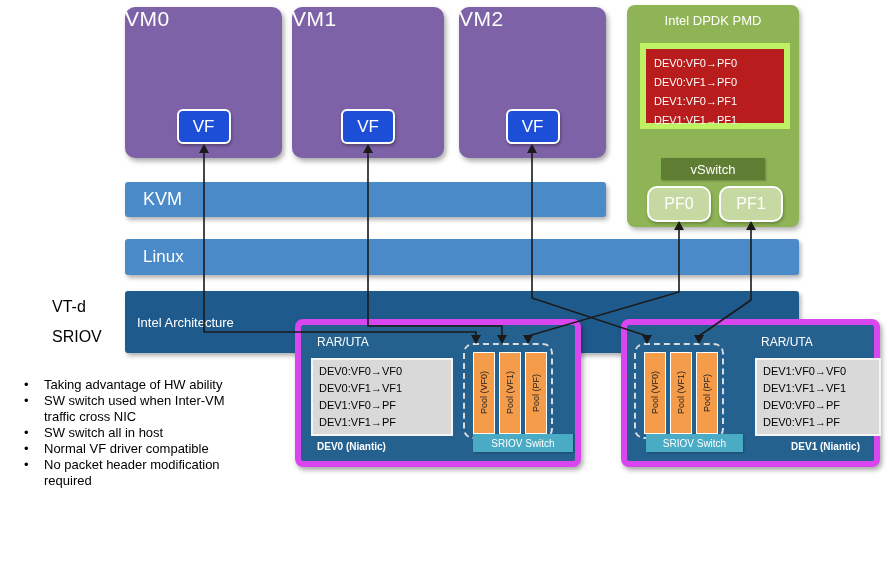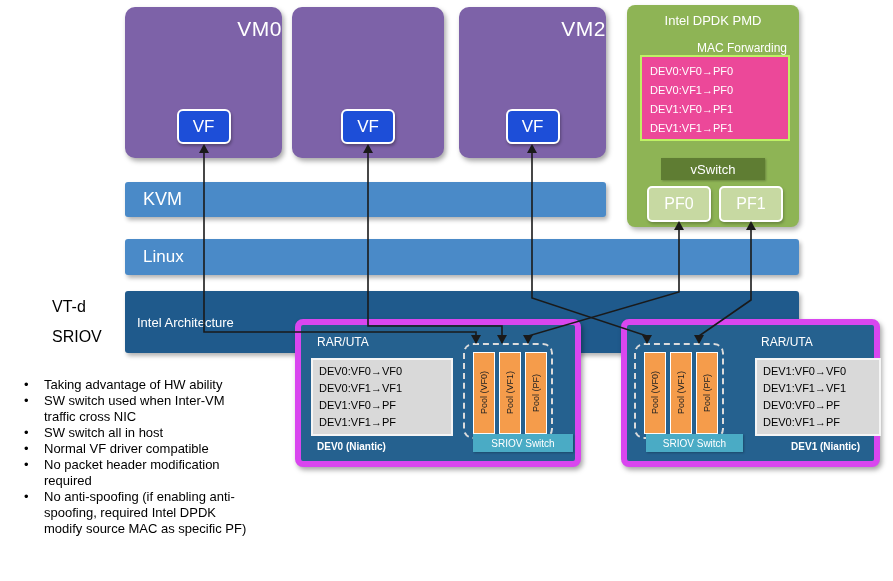--- a/index.html
+++ b/index.html
@@ -2,38 +2,38 @@
 <html><head>
 <meta charset="utf-8">
 <style>
   *{margin:0;padding:0;box-sizing:border-box}
   html,body{background:#fff}
   body{width:893px;height:581px;font-family:"Liberation Sans",sans-serif}
   .canvas{position:relative;width:893px;height:581px;background:#fff;overflow:hidden}
 
   
   .vm{position:absolute;background:#7d62a8;border-radius:10px;box-shadow:2px 3px 5px rgba(0,0,0,.35);z-index:2}
-  .vm-label{color:#fff;font-size:21px;text-align:right;margin-top:10px;letter-spacing:.5px}
+  .vm-label{color:#fff;font-size:21px;text-align:left;margin-top:0;letter-spacing:.5px}
   .vf-chip{position:absolute;left:50%;transform:translateX(-50%);bottom:14px;width:54px;height:35px;
     background:#1d4ed8;border:2px solid #fff;border-radius:6px;color:#fff;font-size:17px;
     display:flex;align-items:center;justify-content:center;box-shadow:1px 2px 3px rgba(0,0,0,.3)}
 
   
   .dpdk{position:absolute;left:627px;top:5px;width:172px;height:222px;background:#8eb455;border-radius:8px;
     box-shadow:2px 3px 5px rgba(0,0,0,.3);z-index:2}
   .dpdk-title{text-align:center;padding-top:8px;font-size:13px;color:#fff}
   .mac-fwd-label{position:absolute;top:36px;right:12px;font-size:12px;color:#fff}
-  .mac-table{position:absolute;left:13px;top:50px;width:150px;height:86px;background:#ec4899;
-    border:2px solid #bef264;padding:5px 8px;color:#fff}
+  .mac-table{position:absolute;left:13px;top:38px;width:150px;height:86px;background:#b91c1c;
+    border:6px solid #bef264;padding:5px 8px;color:#fff}
   .mac-table .trow{font-size:11px;line-height:19px;white-space:nowrap}
   .vswitch{position:absolute;top:153px;left:50%;transform:translateX(-50%);width:104px;height:22px;
     background:#5f7d33;color:#fff;font-size:13px;display:flex;align-items:center;justify-content:center;
     box-shadow:1px 1px 2px rgba(0,0,0,.25)}
   .pf-chip{position:absolute;top:181px;width:64px;height:36px;background:#c7d9a2;border:2px solid #fff;
-    border-radius:5px;color:#fff;font-size:16px;display:flex;align-items:center;justify-content:center;
+    border-radius:10px;color:#fff;font-size:16px;display:flex;align-items:center;justify-content:center;
     box-shadow:1px 2px 3px rgba(0,0,0,.25)}
   .pf0{left:20px}.pf1{left:92px}
 
   
   .bar{position:absolute;color:#fff;display:flex;align-items:center;border-radius:3px;
     box-shadow:2px 3px 4px rgba(0,0,0,.3);z-index:1}
   .bar.kvm{left:125px;top:182px;width:481px;height:35px;background:#4a8ac8;font-size:18px;padding-left:18px}
   .bar.linux{left:125px;top:239px;width:674px;height:36px;background:#4a8ac8;font-size:17px;padding-left:18px}
   .bar.arch{left:125px;top:291px;width:674px;height:62px;background:#1f5a8c;font-size:13px;padding-left:12px;align-items:center}
   .bar.arch span{align-self:center}
@@ -77,20 +77,21 @@
 
 <div class="canvas">
 
   <div class="vm" style="left:125px;top:7px;width:157px;height:151px">
     <div class="vm-label">VM0</div>
     <div class="vf-chip">
       <span>VF</span>
     </div>
   </div>
   <div class="vm" style="left:292px;top:7px;width:152px;height:151px">
+    <div class="vm-label">VM1</div>
     <div class="vf-chip">
       <span>VF</span>
     </div>
   </div>
   <div class="vm" style="left:459px;top:7px;width:147px;height:151px">
     <div class="vm-label">VM2</div>
     <div class="vf-chip">
       <span>VF</span>
     </div>
   </div>
@@ -173,21 +174,20 @@
     <div class="sriov-switch">SRIOV Switch</div>
     <div class="dev-name">DEV1 (Niantic)</div>
   </div>
 
   <ul class="bullets">
     <li>Taking advantage of HW ability</li>
     <li>SW switch used when Inter-VM traffic cross NIC</li>
     <li>SW switch all in host</li>
     <li>Normal VF driver compatible</li>
     <li>No packet header modification required</li>
-    <li>No anti-spoofing (if enabling anti-spoofing, required Intel DPDK modify source MAC as specific PF)</li>
   </ul>
 
   <svg class="arrows" width="893" height="581" viewBox="0 0 893 581" xmlns="http://www.w3.org/2000/svg">
     <g stroke="#1a1a1a" stroke-width="1.6" fill="none">
       <polyline points="204,146 204,332 476,332 476,343"></polyline>
       <polyline points="368,146 368,326 502,326 502,343"></polyline>
       <polyline points="532,146 532,298 647,336 647,343"></polyline>
       <polyline points="679,223 679,292 528,336 528,343"></polyline>
       <polyline points="751,223 751,300 699,336 699,343"></polyline>
     </g>

